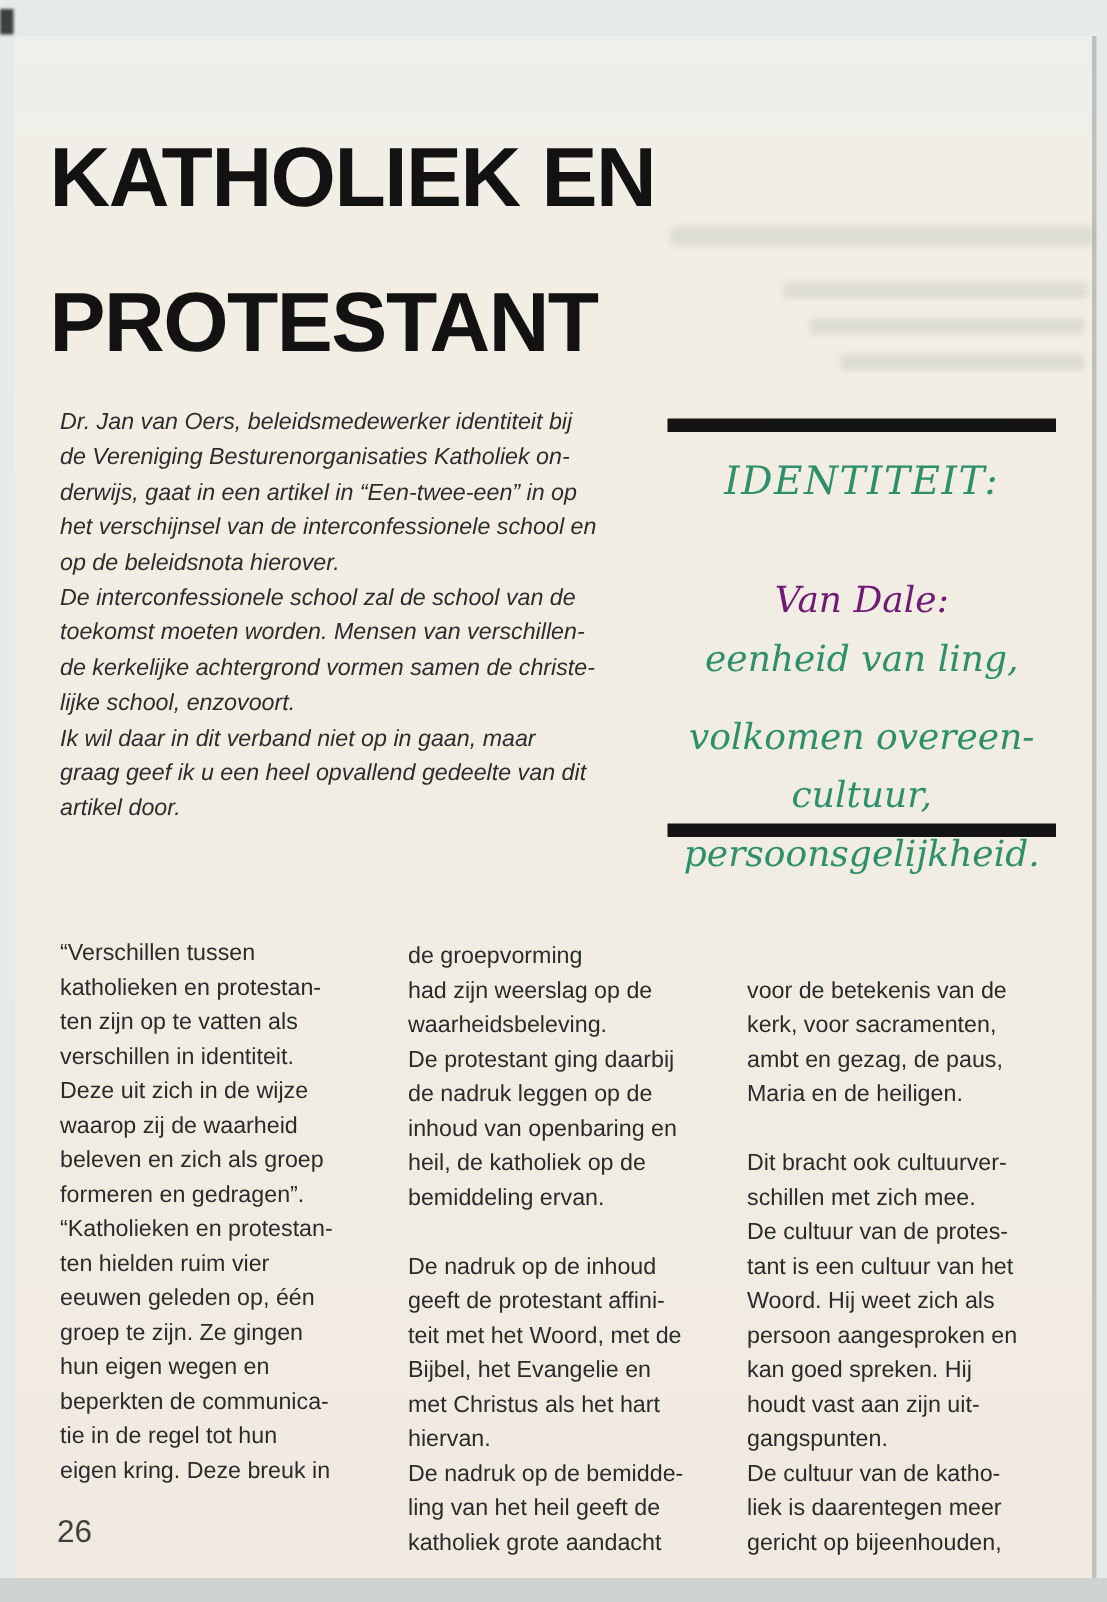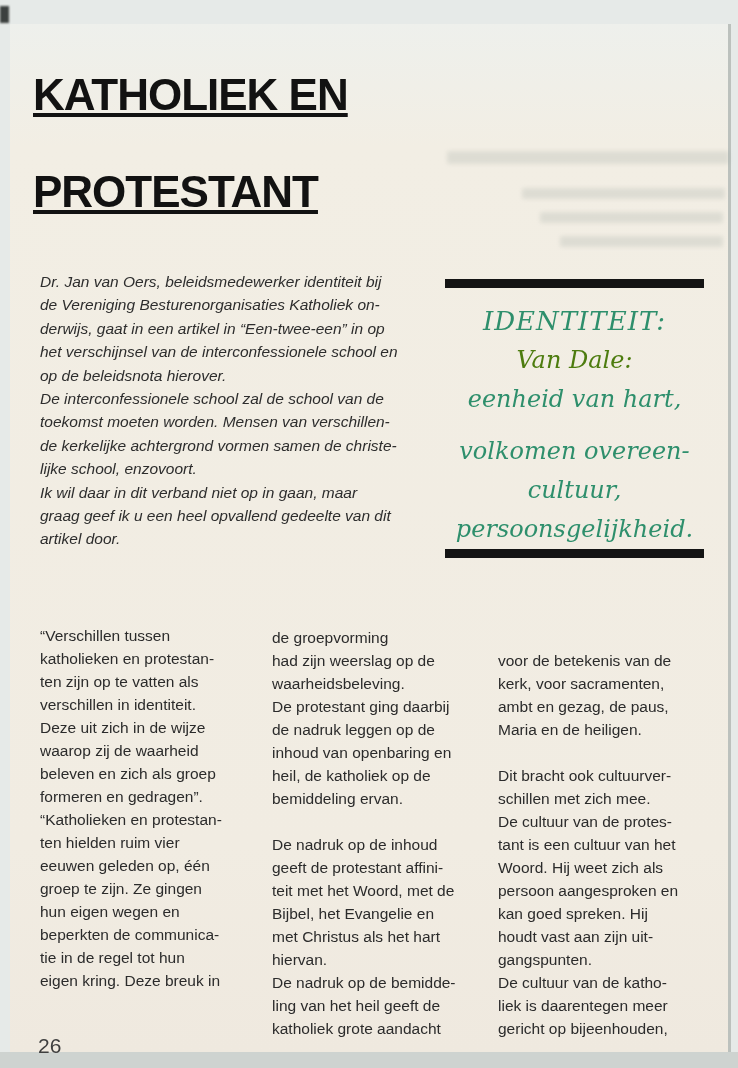--- a/index.html
+++ b/index.html
@@ -4,43 +4,43 @@
 <style>
   html,body{margin:0;padding:0;}
   body{width:738px;height:1068px;position:relative;font-family:"Liberation Sans",sans-serif;background:#e6eae8;overflow:hidden;}
   .page{position:absolute;left:0;top:0;width:738px;height:1068px;}
   .paper{position:absolute;left:10px;top:24px;width:721px;height:1028px;
          background:linear-gradient(180deg,#eef0ec 0%,#f2eee4 12%,#f1ece2 80%,#efe9df 100%);}
   .paper-edge{position:absolute;left:728px;top:24px;width:3px;height:1028px;background:#bcc1bd;}
   .bottom-strip{position:absolute;left:0;top:1052px;width:738px;height:16px;background:#ced3d0;}
   .corner-mark{position:absolute;left:0;top:6px;width:9px;height:17px;background:#3c403f;filter:blur(1px);}
 
-  .title{position:absolute;left:33px;top:46px;color:#121212;font-weight:bold;
-         font-size:44px;line-height:97px;letter-spacing:-1px;white-space:pre;text-decoration:underline;}
+  .title{position:absolute;left:33px;top:69px;color:#121212;font-weight:bold;
+         font-size:56px;line-height:97px;letter-spacing:-1px;white-space:pre;}
 
   .intro{position:absolute;left:40px;top:270px;width:402px;color:#2d2d2d;
          font-style:italic;font-size:15.5px;line-height:23.4px;white-space:pre;}
 
   .idbox{position:absolute;left:445px;top:279px;width:259px;height:280px;}
   .bar{position:absolute;left:0;width:259px;height:9px;background:#141414;}
   .bar-top{top:0;}
   .bar-bottom{top:270px;}
   .idbox-text{position:absolute;left:0;top:22px;width:259px;text-align:center;
               font-family:"DejaVu Serif",serif;font-style:italic;font-weight:normal;}
   .id-heading{font-size:26px;line-height:40px;letter-spacing:1px;}
   .id-line{font-size:24px;line-height:39px;}
 
   .col{position:absolute;color:#2b2b2b;font-size:15.5px;line-height:23px;white-space:pre;}
   .col-heading{font-weight:bold;font-size:18.5px;line-height:25px;letter-spacing:1.2px;
                color:#1c1c1c;margin:0 0 3px 0;white-space:pre;}
   .col1{left:40px;top:578px;width:208px;}
   .col2{left:272px;top:580px;width:198px;}
   .col3{left:498px;top:603px;width:202px;}
 
-  .pagenum{position:absolute;left:38px;top:1010px;font-size:21px;color:#3f3f3f;margin-top:24px;}
+  .pagenum{position:absolute;left:38px;top:1010px;font-size:21px;color:#3f3f3f;}
 
   .ghost{position:absolute;background:#96a09a;opacity:.22;filter:blur(2px);border-radius:2px;}
   .g1{left:447px;top:151px;width:282px;height:13px;}
   .g2{left:522px;top:188px;width:203px;height:11px;}
   .g3{left:540px;top:212px;width:183px;height:11px;}
   .g4{left:560px;top:236px;width:163px;height:11px;}
 </style>
 </head>
 <body>
 
@@ -68,22 +68,22 @@
 de kerkelijke achtergrond vormen samen de christe-
 lijke school, enzovoort.
 Ik wil daar in dit verband niet op in gaan, maar
 graag geef ik u een heel opvallend gedeelte van dit
 artikel door.</div>
 
   <div class="idbox">
     <div class="bar bar-top" style="background: rgb(20, 20, 20);"></div>
     <div class="idbox-text">
       <div class="id-heading script-green" style="color: rgb(46, 143, 108);">IDENTITEIT:</div>
-      <div class="id-line script-green" style="color: #4d7c0f;">Van Dale:</div>
-      <div class="id-line script-green" style="color: rgb(46, 143, 108);">eenheid van hart,</div>
+      <div class="id-line script-green" style="color: #701a75; margin-top: 40px;">Van Dale:</div>
+      <div class="id-line script-green" style="color: rgb(46, 143, 108);">eenheid van ling,</div>
       <div class="id-line script-green" style="color: rgb(46, 143, 108); margin-top: 13px;">volkomen overeen-</div>
       <div class="id-line script-green" style="color: rgb(46, 143, 108);">cultuur,</div>
       <div class="id-line script-green" style="color: rgb(46, 143, 108);">persoonsgelijkheid.</div>
     </div>
     <div class="bar bar-bottom" style="background: rgb(20, 20, 20);"></div>
   </div>
 
   <div class="col col1">
     <div>“Verschillen tussen
 katholieken en protestan-

